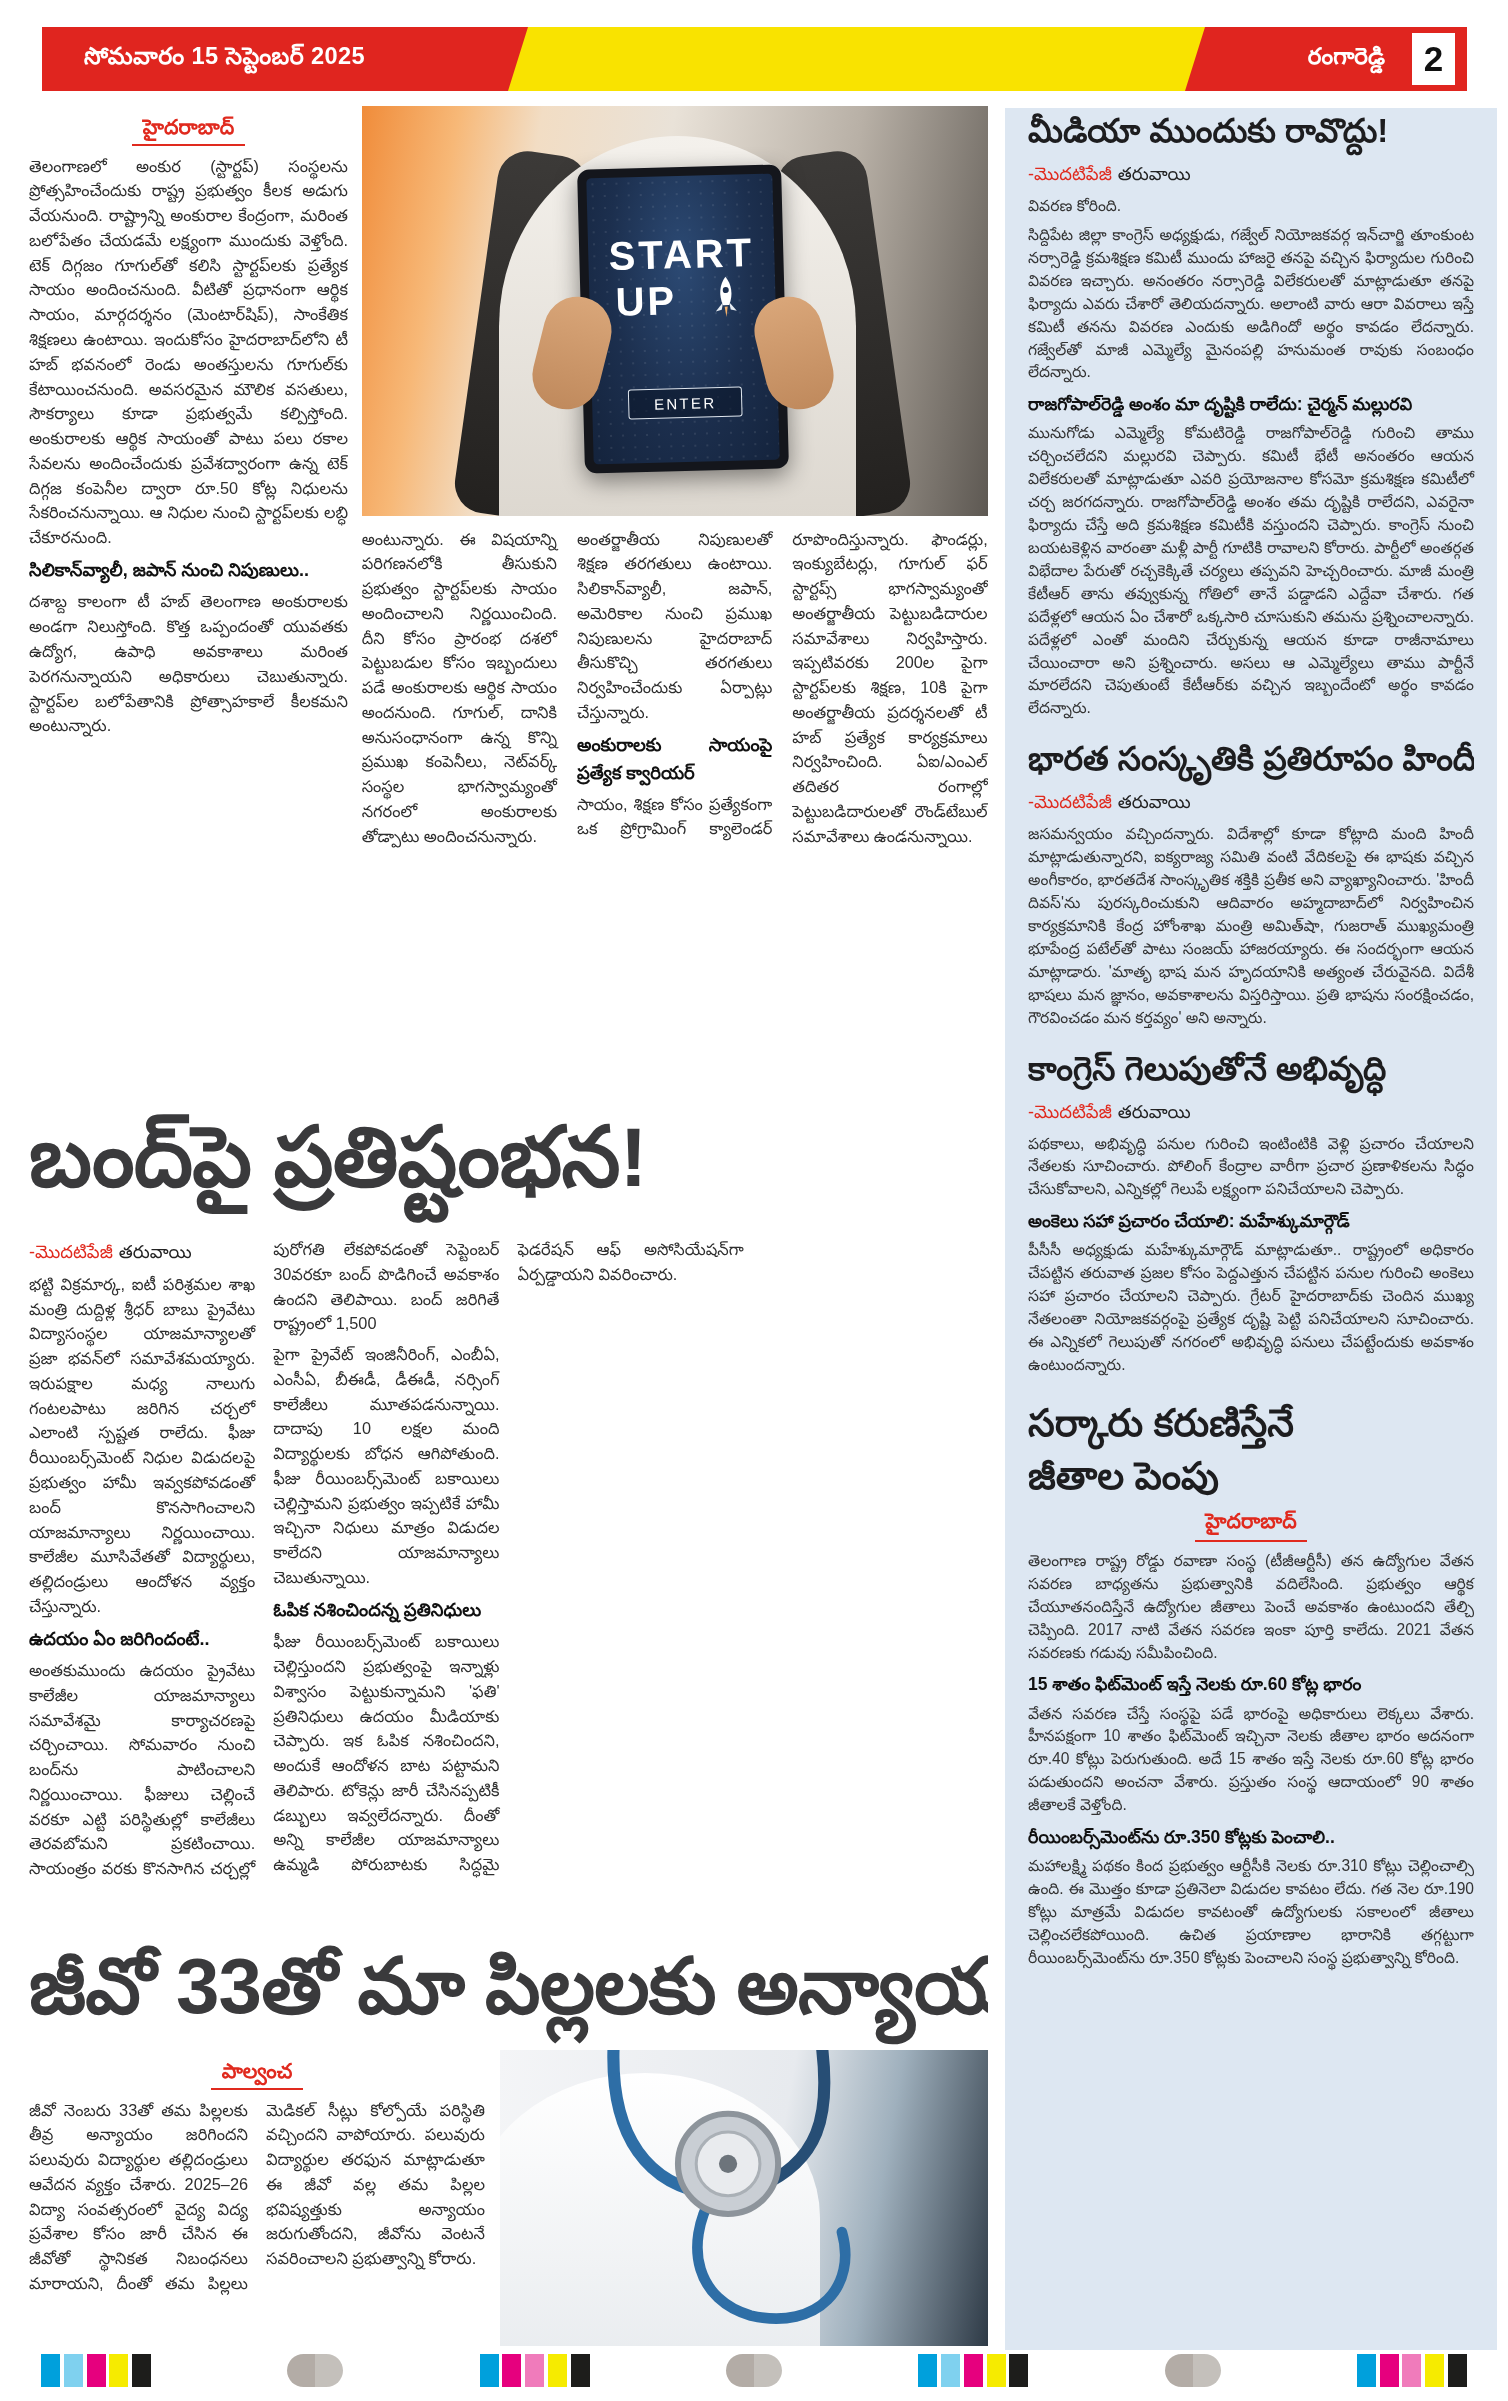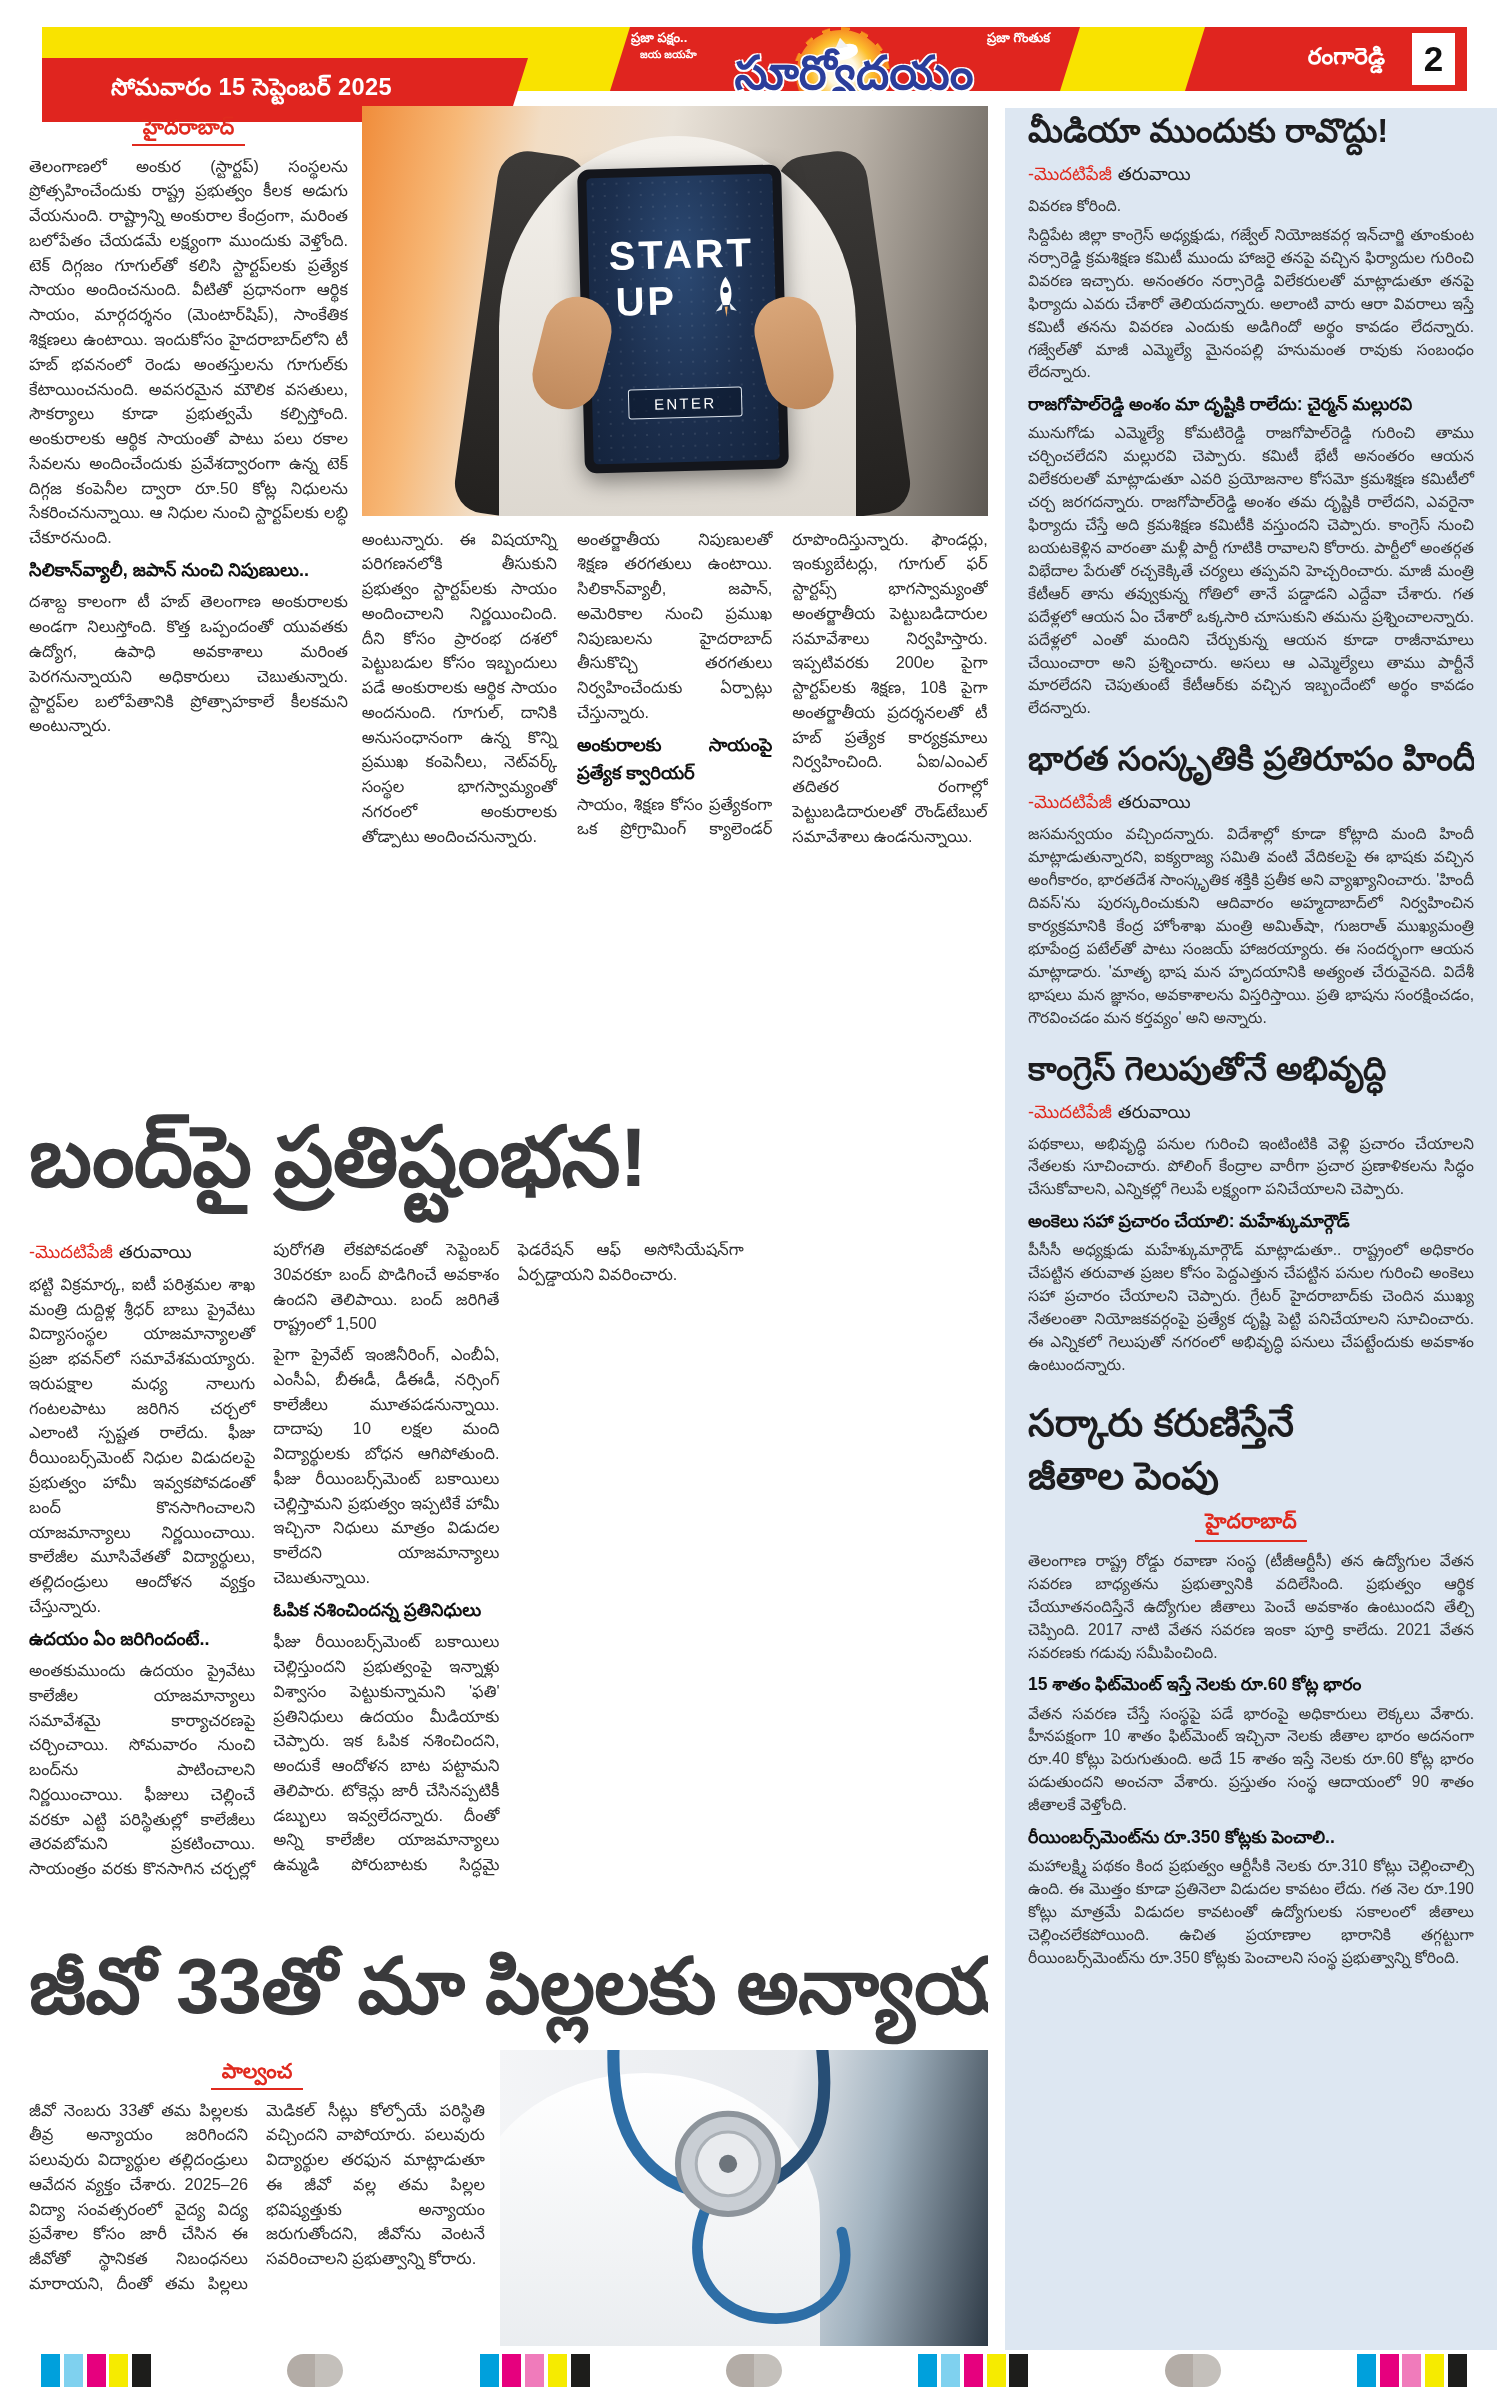--- a/index.html
+++ b/index.html
@@ -8,21 +8,21 @@
   }
   *{margin:0;padding:0;box-sizing:border-box;}
   body{background:#888;}
   .page{position:relative;width:1508px;height:2401px;background:#fff;
     font-family:"Liberation Sans","DejaVu Sans",sans-serif;overflow:hidden;margin:0 auto;}
 
   
   .masthead{position:absolute;left:42px;top:27px;width:1425px;height:64px;background:var(--yellow);}
   .mh-red{position:absolute;top:0;height:64px;background:var(--red);}
   .mh-left{left:0;width:486px;clip-path:polygon(0 0,100% 0,calc(100% - 20px) 100%,0 100%);
-    display:flex;align-items:center;padding-left:69px;margin-top:31px;}
+    display:flex;align-items:center;padding-left:42px;}
   .mh-center{left:568px;width:470px;clip-path:polygon(20px 0,100% 0,calc(100% - 20px) 100%,0 100%);}
   .mh-right{left:1143px;width:282px;clip-path:polygon(20px 0,100% 0,100% 100%,0 100%);
     display:flex;align-items:center;justify-content:flex-end;gap:21px;padding-right:6px;}
   .mh-date{color:#fff;font-size:23.6px;font-weight:bold;letter-spacing:0.4px;}
   .mh-region{color:#fff;font-size:23px;font-weight:bold;}
   .mh-pagebox{width:43px;height:52px;background:#fff;display:flex;align-items:center;justify-content:center;margin:6px 6px;}
   .mh-pagenum{font-size:35px;font-weight:bold;color:#111;}
   .mh-tl{position:absolute;left:21px;top:3px;color:#fff;font-size:13px;font-weight:bold;}
   .mh-tr{position:absolute;right:30px;top:3px;color:#fff;font-size:13px;font-weight:bold;}
   .mh-jaya{position:absolute;left:30px;top:21px;color:#fff;font-size:10.6px;font-weight:bold;}
@@ -122,31 +122,20 @@
 </style>
 </head>
 <body>
 
 <div class="page">
 
   <header class="masthead">
     <div class="mh-red mh-left">
       <span class="mh-date">సోమవారం 15 సెప్టెంబర్ 2025</span>
     </div>
-    <div class="mh-red mh-center">
-      <span class="mh-tl">ప్రజా పక్షం..</span>
-      <span class="mh-tr">ప్రజా గొంతుక</span>
-      <span class="mh-jaya">జయ జయహే</span>
-      <div class="sun">
-        <div class="sun-rays"></div>
-        <div class="sun-core"></div>
-        <div class="dove"></div>
-      </div>
-      <div class="mh-title">సూర్యోదయం</div>
-    </div>
     <div class="mh-red mh-right">
       <span class="mh-region">రంగారెడ్డి</span>
       <div class="mh-pagebox">
         <span class="mh-pagenum">2</span>
       </div>
     </div>
   </header>
 
   <section class="art-startup">
     <div class="st-row">

